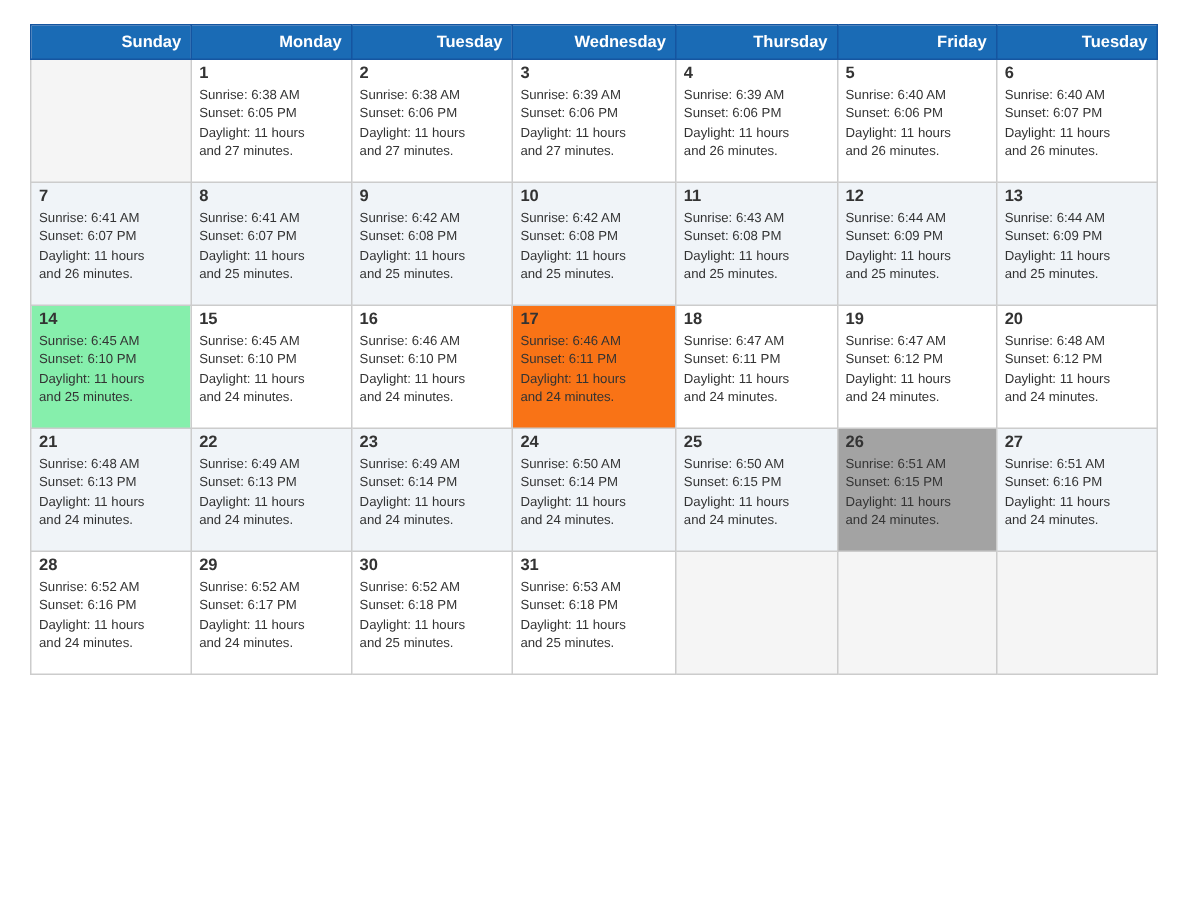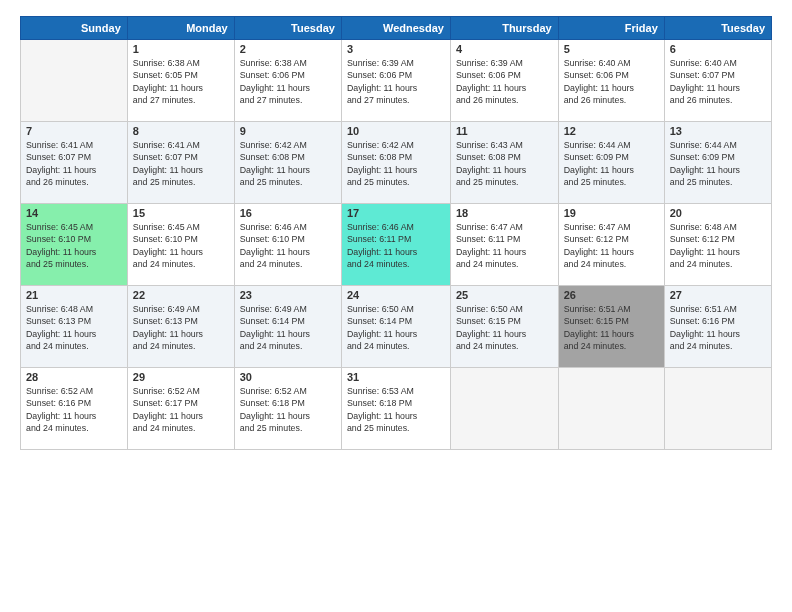--- a/index.html
+++ b/index.html
@@ -229,21 +229,21 @@
 Daylight: 11 hours
 and 24 minutes.</div>
           </td>
           <td style="background: rgb(255, 255, 255);">
             <span class="day-num">16</span>
             <div class="day-info" style="white-space: pre-line;">Sunrise: 6:46 AM
 Sunset: 6:10 PM
 Daylight: 11 hours
 and 24 minutes.</div>
           </td>
-          <td style="background: #5eead4;">
+          <td style="background: #f97316;">
             <span class="day-num">17</span>
             <div class="day-info" style="white-space: pre-line;">Sunrise: 6:46 AM
 Sunset: 6:11 PM
 Daylight: 11 hours
 and 24 minutes.</div>
           </td>
           <td style="background: rgb(255, 255, 255);">
             <span class="day-num">18</span>
             <div class="day-info" style="white-space: pre-line;">Sunrise: 6:47 AM
 Sunset: 6:11 PM

